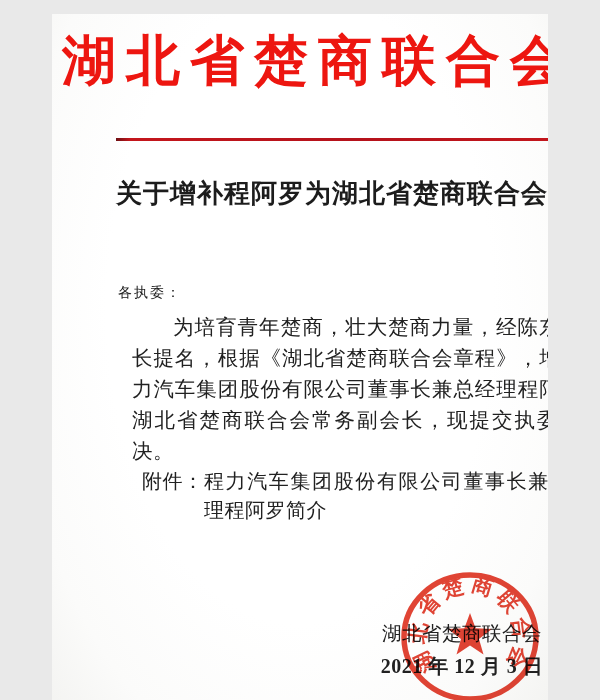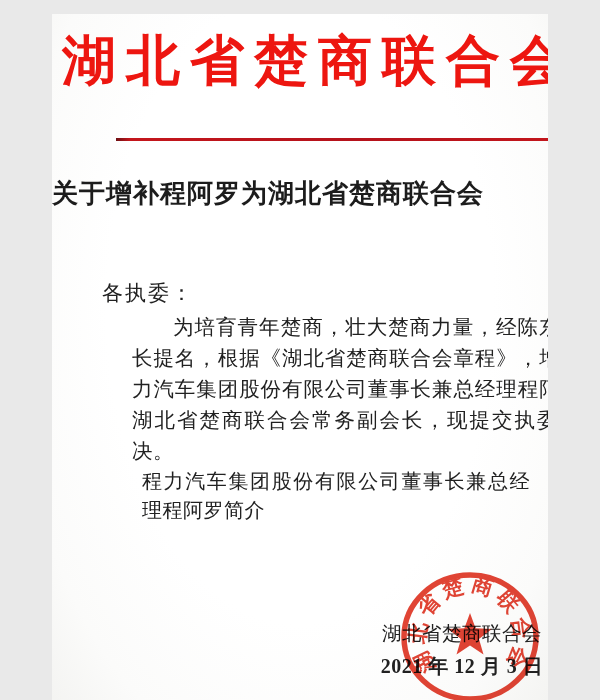--- a/index.html
+++ b/index.html
@@ -28,29 +28,29 @@
     letter-spacing:10px;
     text-indent:10px;
     white-space:nowrap;
   }
   .divider{
     position:absolute;top:124px;left:64px;width:473px;height:3px;
     background:linear-gradient(90deg,#6e1014 0%,#c4161c 3%,#b5121b 50%,#c4161c 97%,#6e1014 100%);
   }
   .doc-title{
     position:absolute;top:163px;left:0;right:0;
-    text-align:left;
+    text-align:right;
     font-size:26px;line-height:34px;
     font-weight:bold;
     color:#1c1c1c;
     letter-spacing:1px;
   }
   .salutation{
-    position:absolute;top:266px;left:50px;
-    font-size:21px;line-height:26px;
+    position:absolute;top:266px;left:66px;
+    font-size:14px;line-height:26px;
     letter-spacing:2px;
   }
   .body-para{
     position:absolute;top:298px;left:80px;width:471px;
     font-size:20.5px;line-height:31px;
     text-align:justify;
     text-justify:inter-ideograph;
     text-indent:2em;
     letter-spacing:0.5px;
   }
@@ -86,20 +86,21 @@
 
   <div class="doc-title">
     <div>关于增补程阿罗为湖北省楚商联合会</div>
   </div>
 
   <div class="salutation">各执委：</div>
 
   <div class="body-para">为培育青年楚商，壮大楚商力量，经陈东升会长提名，根据《湖北省楚商联合会章程》，增补程力汽车集团股份有限公司董事长兼总经理程阿罗为湖北省楚商联合会常务副会长，现提交执委会表决。</div>
 
   <div class="attachment">
+    <span class="att-label">附件：</span>
     <span class="att-text">程力汽车集团股份有限公司董事长兼总经理程阿罗简介</span>
   </div>
 
   <div class="signature">
     <div class="sig-org">湖北省楚商联合会</div>
     <div class="sig-date">2021 年 12 月 3 日</div>
   </div>
 
   <svg class="seal-svg" width="600" height="700" viewBox="0 0 600 700">
     <ellipse cx="418" cy="623" rx="66" ry="62" fill="none" stroke="#dd2a18" stroke-width="5.5"></ellipse>

